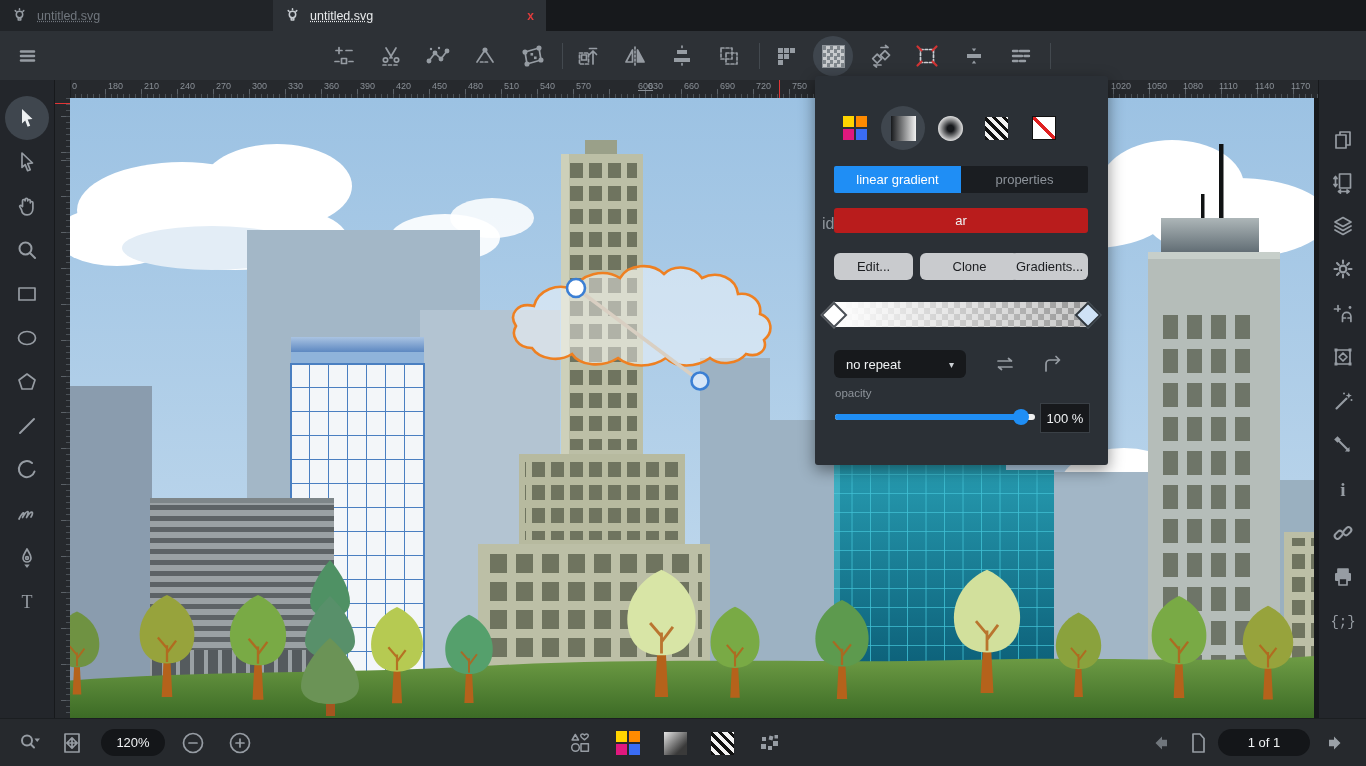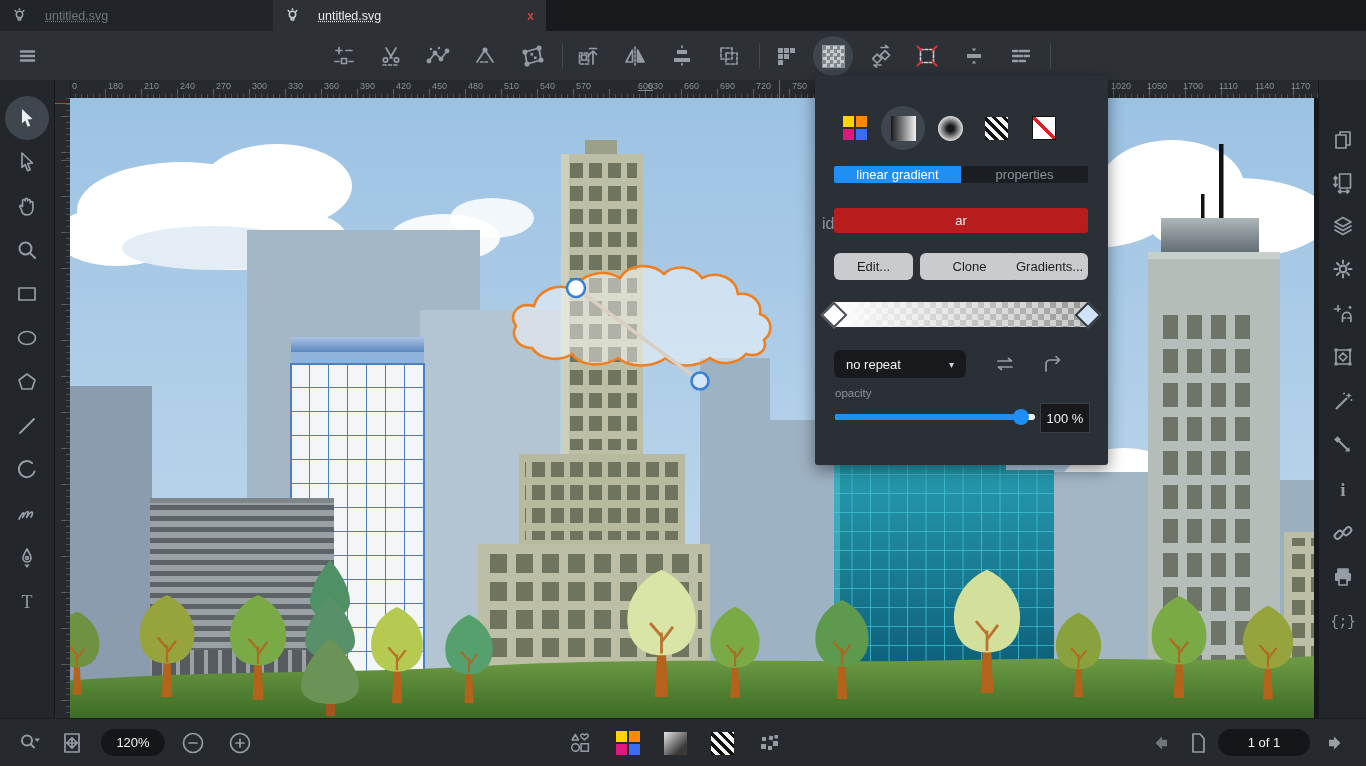--- a/index.html
+++ b/index.html
@@ -4,21 +4,21 @@
 <style>
   html,body{margin:0;padding:0}
   body{width:1366px;height:766px;overflow:hidden;background:#17191c;
        font-family:"Liberation Sans",sans-serif;position:relative;color:#c8ccd0}
   .abs{position:absolute}
   svg.i{width:24px;height:24px;stroke:#969ca3;fill:none;stroke-width:1.7;
         stroke-linecap:round;stroke-linejoin:round;display:block}
   
   #tabbar{position:absolute;left:0;top:0;width:1366px;height:31px;background:#17191c}
   .tab{position:absolute;top:0;height:31px;width:273px;display:flex;align-items:center;
-       gap:18px;padding:12px 12px;box-sizing:border-box;cursor:pointer}
+       gap:10px;padding:12px 12px;box-sizing:border-box;cursor:pointer}
   .tab.inactive{left:0;background:#212428;color:#70767d}
   .tab.active{left:273px;background:#2d3136;color:#e9ebed}
   .tab .lbl{font-size:12.5px;text-decoration:underline dotted;flex:1}
   .tab .close{color:#e03c3c;font-size:12px;font-weight:bold}
   
   #toolbar{position:absolute;left:0;top:31px;width:1366px;height:49px;background:#2d3136}
   .tbtn{position:absolute;top:5px;width:40px;height:40px;display:flex;align-items:center;
         justify-content:center;border-radius:50%;cursor:pointer}
   .tbtn.active{background:#3f464e}
   .tsep{position:absolute;top:12px;width:1px;height:26px;background:#43494f}
@@ -62,21 +62,21 @@
   .ftype{position:absolute;top:30px;width:44px;height:44px;display:flex;align-items:center;
          justify-content:center;border-radius:50%;cursor:pointer}
   .ftype.active{background:#3f464e}
   .sw{width:24px;height:24px;display:grid;grid-template-columns:11px 11px;grid-template-rows:11px 11px;gap:2px}
   .grad-lin{width:25px;height:25px;background:linear-gradient(90deg,#17191c,#f2f2f2)}
   .grad-rad{width:25px;height:25px;border-radius:50%;background:radial-gradient(circle at 50% 50%,#17191c 0 18%,#f0f0f0 75%)}
   .pat{width:23px;height:23px;background:repeating-linear-gradient(45deg,#111 0 3px,#f2f2f2 3px 7px)}
   .none-sw{width:22px;height:22px;background:
      linear-gradient(to top right,transparent calc(50% - 1.5px),#e02020 calc(50% - 1.5px) calc(50% + 1.5px),transparent calc(50% + 1.5px)),#fff;
      border:1.5px solid #111}
-  #ptabs{position:absolute;left:19px;top:90px;width:254px;height:17px;border-radius:2px;overflow:hidden;display:flex}
+  #ptabs{position:absolute;left:19px;top:90px;width:254px;height:27px;border-radius:2px;overflow:hidden;display:flex}
   .ptab{flex:1;display:flex;align-items:center;justify-content:center;font-size:13px;cursor:pointer}
   .ptab.active{background:#1f8ef5;color:#fff}
   .ptab.idle{background:#1a1d21;color:#8d939a}
   #idlbl{position:absolute;left:7px;top:139px;font-size:16px;color:#8d939a}
   #idinput{position:absolute;left:19px;top:132px;width:254px;height:25px;background:#b91c1c;border:none;
      border-radius:3px;color:#f0f2f4;font-size:13px;text-align:center;box-sizing:border-box;font-family:inherit}
   .pbtn{position:absolute;top:177px;height:27px;background:#c9cbce;border:none;border-radius:6px;
         color:#1c1e21;font-size:13px;cursor:pointer;font-family:inherit}
   #stopbar{position:absolute;left:19px;top:226px;width:254px;height:25px;
      background:conic-gradient(#c9c9c9 25%,#969696 0 50%,#c9c9c9 0 75%,#969696 0);background-size:12px 12px}
@@ -251,21 +251,21 @@
     <span class="rl" style="left: 483px;">540</span>
     <span class="rl" style="left: 519px;">570</span>
     <span class="rl" style="left: 581px; text-decoration: underline;">600</span>
     <span class="rl" style="left: 591px;">630</span>
     <span class="rl" style="left: 627px;">660</span>
     <span class="rl" style="left: 663px;">690</span>
     <span class="rl" style="left: 699px;">720</span>
     <span class="rl" style="left: 735px;">750</span>
     <span class="rl" style="left: 1054px;">1020</span>
     <span class="rl" style="left: 1090px;">1050</span>
-    <span class="rl" style="left: 1126px;">1700</span>
+    <span class="rl" style="left: 1126px;">1080</span>
     <span class="rl" style="left: 1162px;">1110</span>
     <span class="rl" style="left: 1198px;">1140</span>
     <span class="rl" style="left: 1234px;">1170</span>
   </div>
 <div class="abs" id="ruler-left">
     <span class="rlv" style="top: 54px;">60</span>
     <span class="rlv" style="top: 90px;">90</span>
     <span class="rlv" style="top: 126px;">120</span>
     <span class="rlv" style="top: 162px;">150</span>
     <span class="rlv" style="top: 198px;">180</span>

